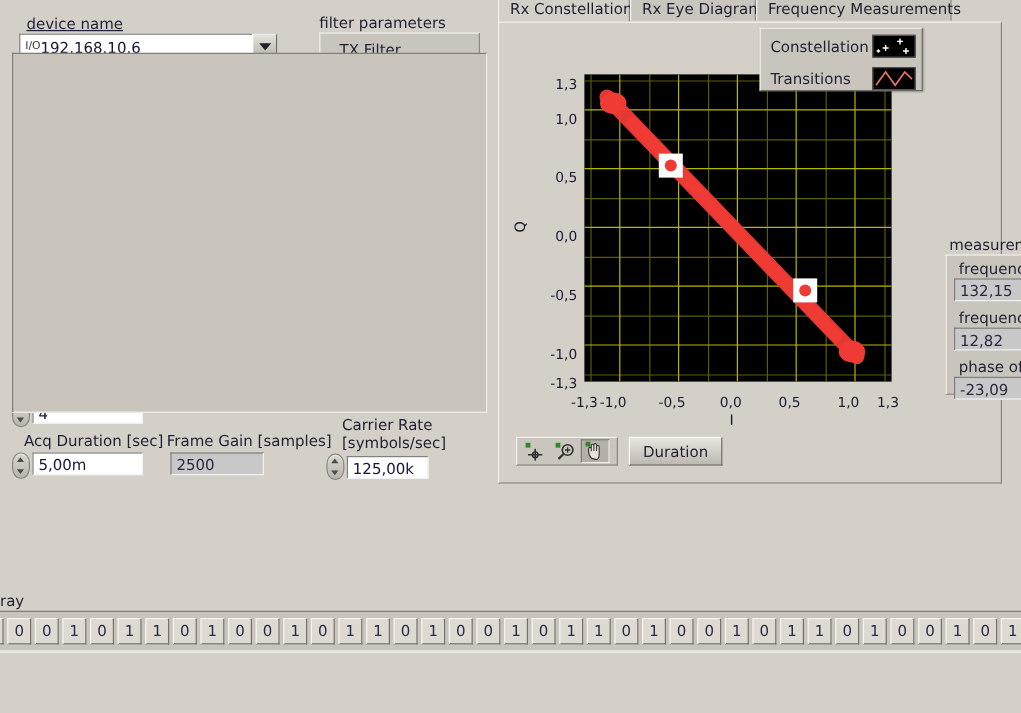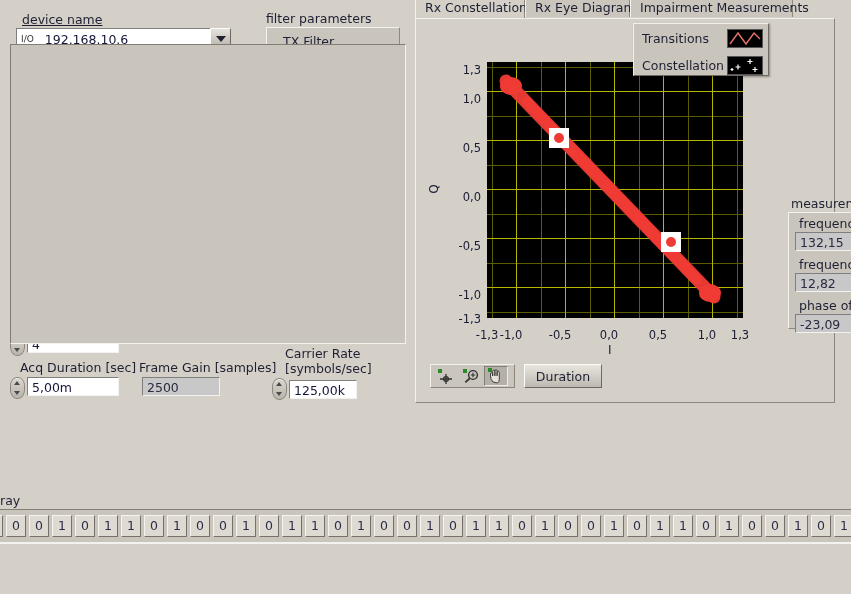--- a/index.html
+++ b/index.html
@@ -124,29 +124,29 @@
 <body>
 
 <div class="tabstrip">
   <div class="tab active" style="left:0;width:110px;">
     <span>Rx Constellation</span>
   </div>
   <div class="tab" style="left:110px;width:105px;">
     <span>Rx Eye Diagram</span>
   </div>
   <div class="tab" style="left:215px;width:163px;">
-    <span>Impairment Measurements</span>
+    <span>Frequency Measurements</span>
   </div>
 </div>
 
 <div class="abs lbl" style="left:22px;top:13px;text-decoration:underline;">device name</div>
 
 <div class="abs row" style="left:16px;top:28px;">
   <div class="fld" style="width:215px;height:21px;line-height:19px;display:flex;align-items:center;">
-    <span style="font-size:9px;line-height:9px;color:#333;margin-right:11px;display:inline-block;">I/O</span>
+    <span style="font-size:9px;line-height:9px;color:#333;margin-right:0;display:inline-block;">I/O</span>
     <span>192.168.10.6</span>
   </div>
   <div class="ddbtn" style="height:21px;width:21px;margin-left:-21px;">
       <span class="tri"></span>
     </div>
 </div>
 
 <div class="abs lbl" style="left:20px;top:56px;">IQ Sampling
 Rate [S/sec]</div>
 <div class="abs row" style="left:10px;top:85px;">
@@ -345,39 +345,39 @@
 <div class="abs xtick" style="left:543px;top:328px;">-0,5</div>
 <div class="abs xtick" style="left:592px;top:328px;">0,0</div>
 <div class="abs xtick" style="left:641px;top:328px;">0,5</div>
 <div class="abs xtick" style="left:690px;top:328px;">1,0</div>
 <div class="abs xtick" style="left:723px;top:328px;">1,3</div>
 
 <div class="abs" style="left:608px;top:343px;font-size:12px;color:#1a1a33;">I</div>
 
 <div id="plot-legend">
   <div class="leg-row">
-    <span style="font-size:12.5px;color:#1f1f33;">Transitions</span>
-    <span class="leg-sw">
-      <svg width="34" height="17" viewBox="0 0 34 17">
-        <rect width="34" height="17" fill="#000"></rect>
-        <polyline points="2,14 10,3 18,14 26,3 32,9" fill="none" stroke="#e8736c" stroke-width="1.4"></polyline>
-      </svg>
-    </span>
-  </div>
-  <div class="leg-row">
     <span style="font-size:12.5px;color:#1f1f33;">Constellation</span>
     <span class="leg-sw">
       <svg width="34" height="17" viewBox="0 0 34 17">
         <rect width="34" height="17" fill="#000"></rect>
         <g stroke="#fff" stroke-width="1.2">
           <path d="M22 2 v5 M19.5 4.5 h5"></path>
           <path d="M10 7.5 v5 M7.5 10 h5"></path>
           <path d="M27 10 v5 M24.5 12.5 h5"></path>
           <path d="M4 11 v3 M2.5 12.5 h3"></path>
         </g>
+      </svg>
+    </span>
+  </div>
+  <div class="leg-row">
+    <span style="font-size:12.5px;color:#1f1f33;">Transitions</span>
+    <span class="leg-sw">
+      <svg width="34" height="17" viewBox="0 0 34 17">
+        <rect width="34" height="17" fill="#000"></rect>
+        <polyline points="2,14 10,3 18,14 26,3 32,9" fill="none" stroke="#e8736c" stroke-width="1.4"></polyline>
       </svg>
     </span>
   </div>
 </div>
 
 <div id="graph-palette">
   <span class="tool">
     <svg width="18" height="16" viewBox="0 0 18 16">
       <rect x="1" y="1" width="4" height="4" fill="#2a8a2a"></rect>
       <path d="M3 11 h12 M9 6 v10" stroke="#303030" stroke-width="1.3"></path>

